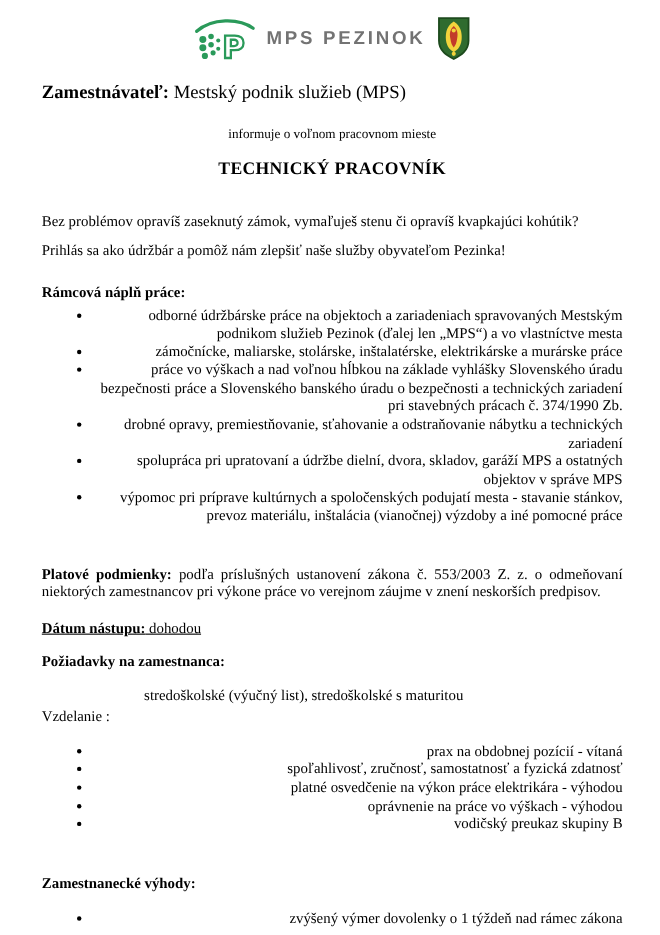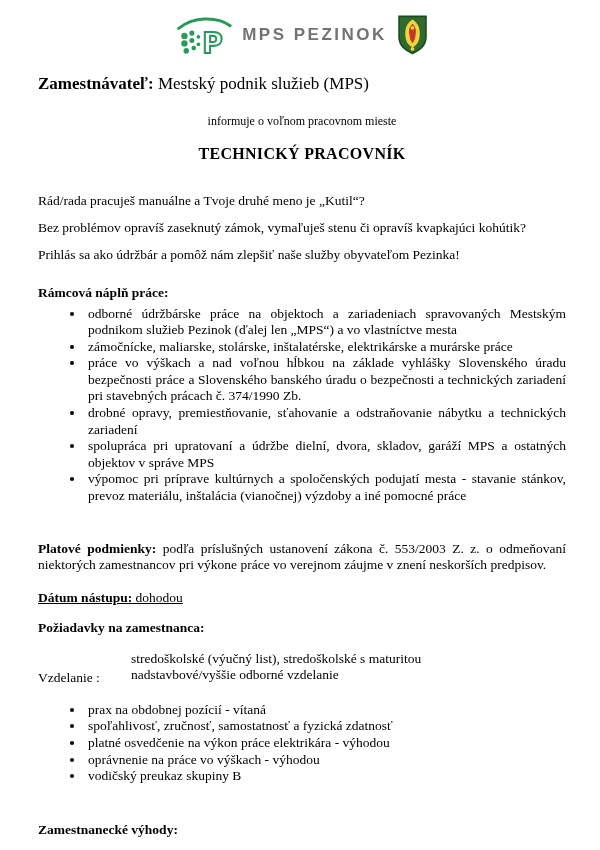--- a/index.html
+++ b/index.html
@@ -39,20 +39,21 @@
   .section-heading { font-weight:bold; margin:22px 0 0 0; line-height:16px; }
 
   ul.bullets {
     margin:5px 0 0 0;
     padding:0 0 0 47px;
     list-style:disc;
   }
   ul.bullets li {
     line-height:16.6px;
     padding-left:3px;
+    text-align:right;
   }
   ul.scope { text-align:justify; }
 
   .salary { margin:36px 0 0 0; text-align:justify; line-height:16.5px; }
   .start-date { margin:16px 0 0 0; line-height:16px;text-decoration:underline; }
   .req-heading { margin-top:14px; }
 
   .education { display:flex; margin-top:15px; line-height:16.2px; }
   .edu-label { width:93px; flex:0 0 93px;margin-top:19px; }
   .benefits-heading { margin-top:37px; }
@@ -87,21 +88,20 @@
     </svg>
   </div>
 
   <p class="employer"><span class="b">Zamestnávateľ:</span><span> Mestský podnik služieb (MPS)</span></p>
 
   <p class="subtitle">informuje o voľnom pracovnom mieste</p>
 
   <h1 class="doc-title">TECHNICKÝ PRACOVNÍK</h1>
 
   <div class="intro">
-    <p>Rád/rada pracuješ manuálne a Tvoje druhé meno je „Kutil“?</p>
     <p>Bez problémov opravíš zaseknutý zámok, vymaľuješ stenu či opravíš kvapkajúci kohútik?</p>
     <p>Prihlás sa ako údržbár a pomôž nám zlepšiť naše služby obyvateľom Pezinka!</p>
   </div>
 
   <p class="section-heading">Rámcová náplň práce:</p>
   <ul class="bullets scope">
     <li>odborné údržbárske práce na objektoch a zariadeniach spravovaných Mestským podnikom služieb Pezinok (ďalej len „MPS“)  a vo vlastníctve mesta</li>
     <li>zámočnícke, maliarske, stolárske, inštalatérske, elektrikárske a murárske práce</li>
     <li>práce vo výškach a nad voľnou hĺbkou na základe vyhlášky Slovenského úradu bezpečnosti práce a Slovenského banského úradu o bezpečnosti a technických zariadení pri stavebných prácach  č. 374/1990 Zb.</li>
     <li>drobné opravy, premiestňovanie, sťahovanie a odstraňovanie nábytku a technických zariadení</li>
@@ -112,21 +112,20 @@
   <p class="salary"><span class="b">Platové podmienky:</span> <span>podľa príslušných ustanovení zákona č. 553/2003 Z. z. o odmeňovaní niektorých zamestnancov pri výkone práce vo verejnom záujme v znení neskorších predpisov.</span></p>
 
   <p class="start-date"><span class="b">Dátum nástupu:</span><span> dohodou</span></p>
 
   <p class="section-heading req-heading">Požiadavky na zamestnanca:</p>
 
   <div class="education">
     <div class="edu-label">Vzdelanie :</div>
     <div class="edu-lines">
       <div>stredoškolské (výučný list), stredoškolské s maturitou</div>
-      <div>nadstavbové/vyššie odborné vzdelanie</div>
     </div>
   </div>
 
   <ul class="bullets req">
     <li>prax na obdobnej pozícií - vítaná</li>
     <li>spoľahlivosť, zručnosť, samostatnosť a fyzická zdatnosť</li>
     <li>platné osvedčenie na výkon práce elektrikára - výhodou</li>
     <li>oprávnenie na práce vo výškach - výhodou</li>
     <li>vodičský preukaz skupiny B</li>
   </ul>

